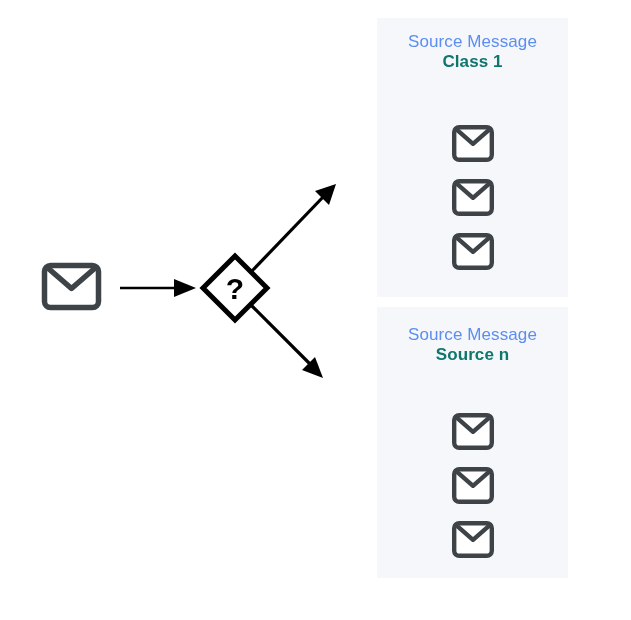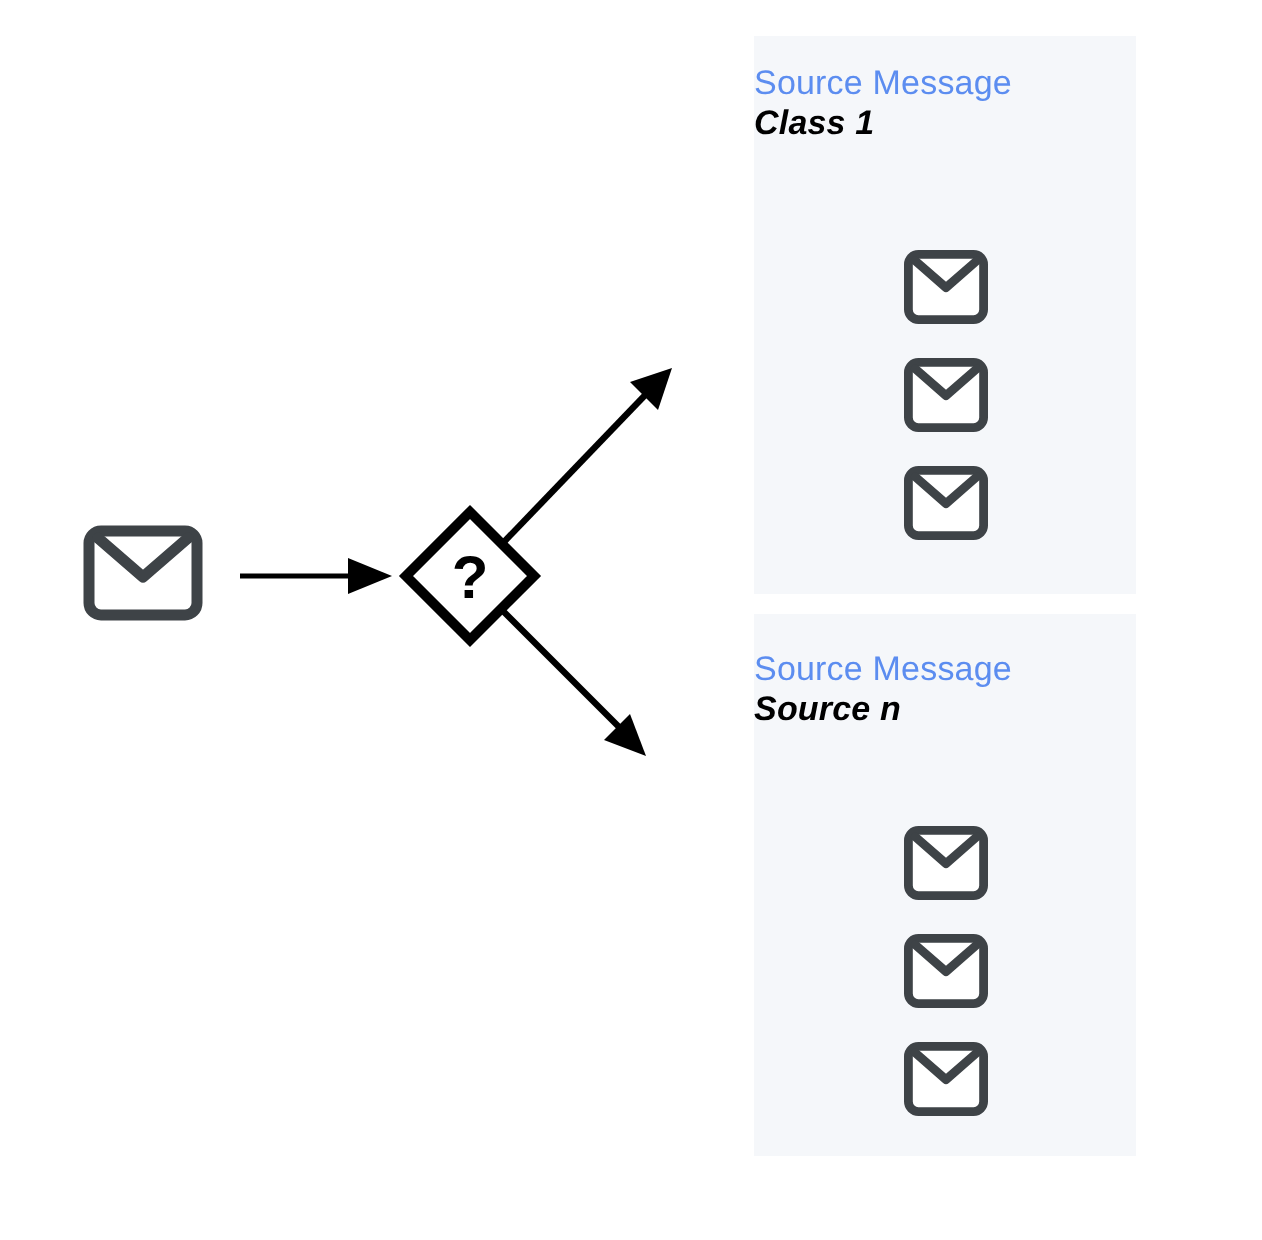--- a/index.html
+++ b/index.html
@@ -26,39 +26,39 @@
     background: #F5F7FA;
     box-sizing: border-box;
   }
   #panel-class-1 { top: 18px;  height: 279px; }
   #panel-class-n { top: 307px; height: 271px; }
 
   .panel-heading {
     position: absolute;
     left: 0;
     width: 100%;
+    text-align: center;
     line-height: 1.18;
   }
   #panel-class-1 .panel-heading { top: 14px; }
   #panel-class-n .panel-heading { top: 18px; }
 
   .panel-title {
     display: block;
     font-size: 17px;
     font-weight: 400;
     color: #5C8DF0;
     letter-spacing: 0.1px;
   }
   .panel-subtitle {
     display: block;
     font-size: 17px;
     font-weight: 700;
-    color: #000000;
+    color: #0f766e;
     letter-spacing: 0.1px;
-    font-style: italic;
   }
 
   .envelope-stack {
     position: absolute;
     left: 0;
     width: 100%;
     display: flex;
     flex-direction: column;
     align-items: center;
   }

